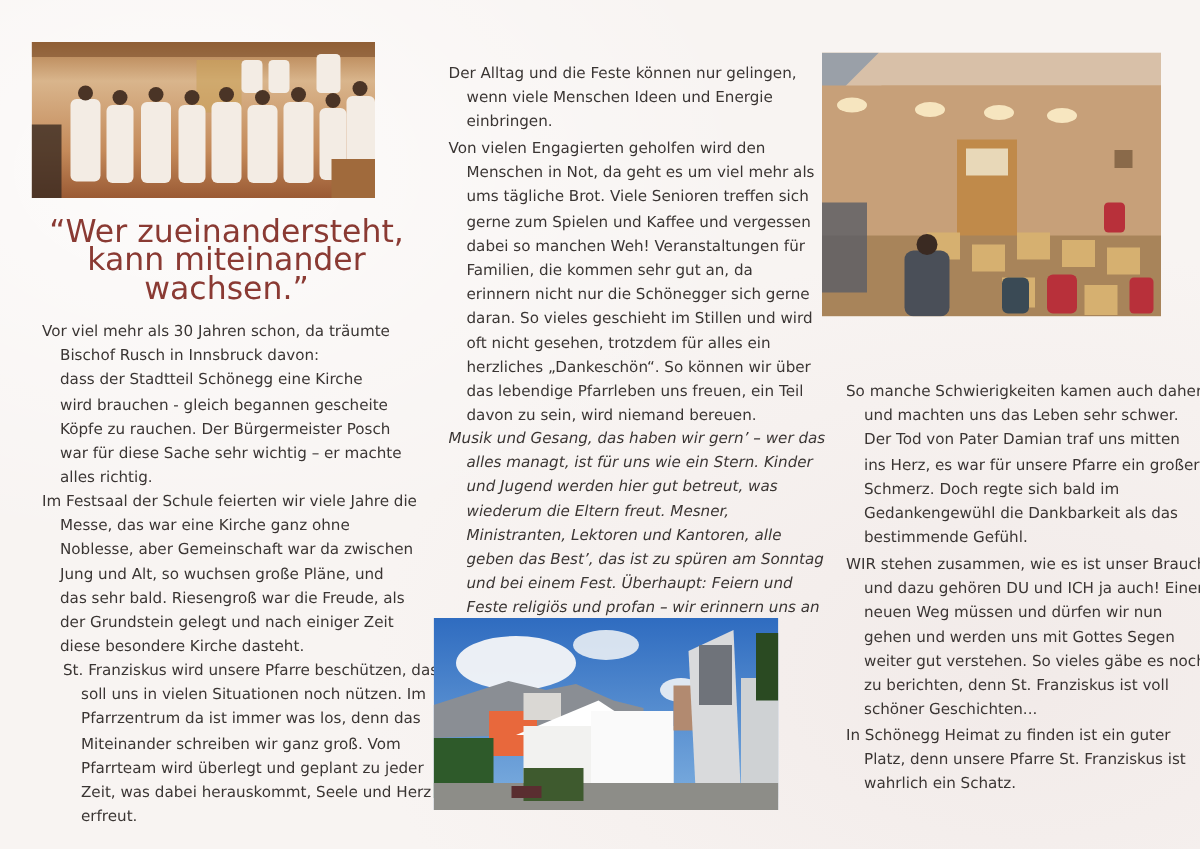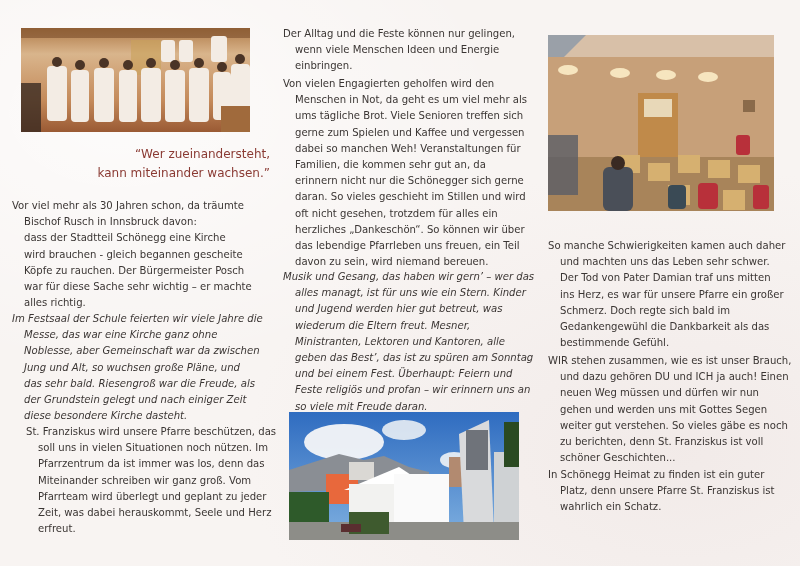--- a/index.html
+++ b/index.html
@@ -18,33 +18,33 @@
       #f8f4f2;
   }
 
   .photo { position: absolute; overflow: hidden; }
   .photo svg { display: block; width: 100%; height: 100%; }
 
   .para {
     position: absolute;
     font-size: 10.1px;
     line-height: 16.2px;
-    margin: 0;
+    margin: 16px;
     text-indent: -12px;
     padding-left: 12px;
     white-space: pre-line;
     letter-spacing: 0;
   }
   .quote {
     position: absolute;
-    left: 0; width: 270px;
+    left: 16px; width: 270px;
     top: 145px;
-    text-align: right;
+    text-align: center;
     color: #8a3a33;
-    font-size: 12px;
+    font-size: 21px;
     line-height: 19px;
     white-space: pre-line;
   }
 </style>
 </head>
 <body>
 
 <div class="page">
 
   <div class="photo" style="left:21px; top:28px; width:229px; height:104px;">
@@ -93,21 +93,21 @@
   <div class="quote">“Wer zueinandersteht,
 kann miteinander wachsen.”</div>
 
   <p class="para" style="left:12px; top:198px; width:262px;">Vor viel mehr als 30 Jahren schon, da träumte
 Bischof Rusch in Innsbruck davon:
 dass der Stadtteil Schönegg  eine Kirche
 wird brauchen - gleich begannen gescheite
 Köpfe zu rauchen. Der Bürgermeister Posch
 war für diese Sache sehr wichtig – er machte
 alles richtig.</p>
-  <p class="para" style="left:12px; top:311px; width:262px;font-style:italic;">Im Festsaal der Schule feierten wir viele Jahre die
+  <p class="para" style="left:12px; top:311px; width:262px;">Im Festsaal der Schule feierten wir viele Jahre die
 Messe, das war eine Kirche ganz ohne
 Noblesse, aber Gemeinschaft war da zwischen
 Jung und Alt, so wuchsen große Pläne, und
 das sehr bald. Riesengroß war die Freude, als
 der Grundstein gelegt und nach einiger Zeit
 diese besondere  Kirche dasteht.</p>
   <p class="para" style="left:26px; top:424px; width:262px;">St. Franziskus wird unsere Pfarre beschützen, das
 soll uns in vielen Situationen noch nützen. Im
 Pfarrzentrum da ist immer was los, denn das
 Miteinander schreiben wir ganz groß. Vom

